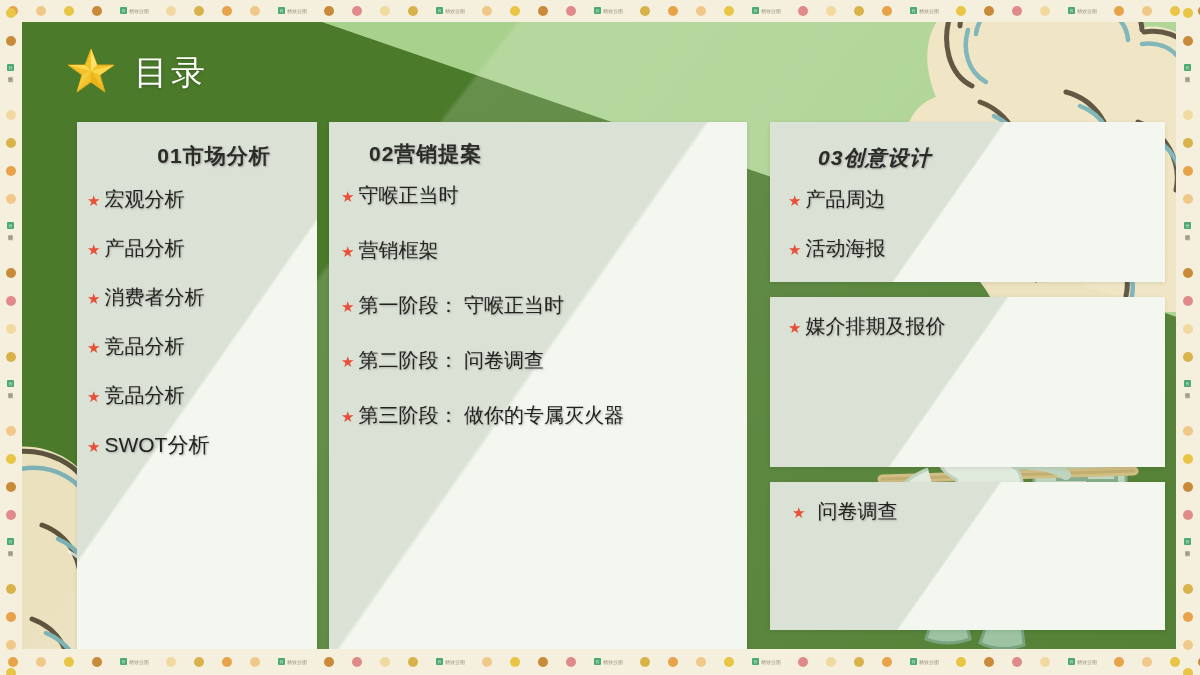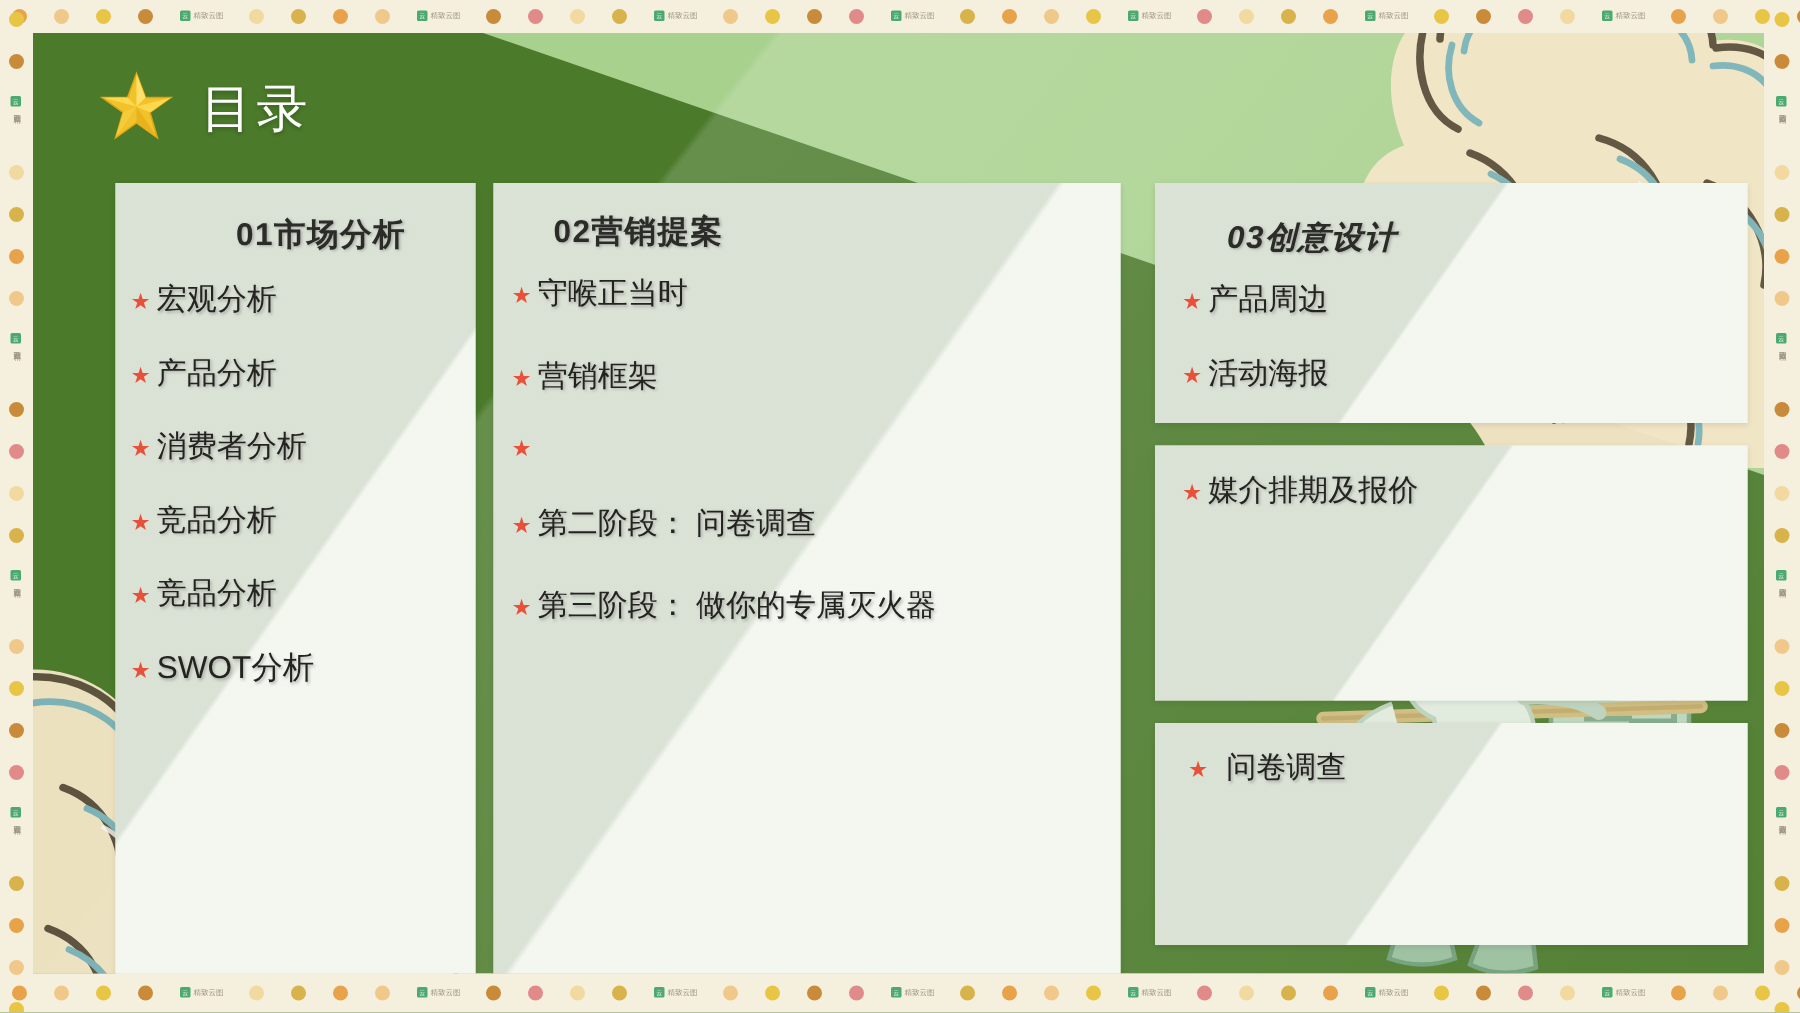--- a/index.html
+++ b/index.html
@@ -469,20 +469,21 @@
           <li class="bullet">
               <span class="star">★</span>
               <span>守喉正当时</span>
             </li>
           <li class="bullet">
               <span class="star">★</span>
               <span>营销框架</span>
             </li>
           <li class="bullet">
               <span class="star">★</span>
+              <span>第一阶段：  守喉正当时</span>
             </li>
           <li class="bullet">
               <span class="star">★</span>
               <span>第二阶段：  问卷调查</span>
             </li>
           <li class="bullet">
               <span class="star">★</span>
               <span>第三阶段：  做你的专属灭火器</span>
             </li>
         </ul>

